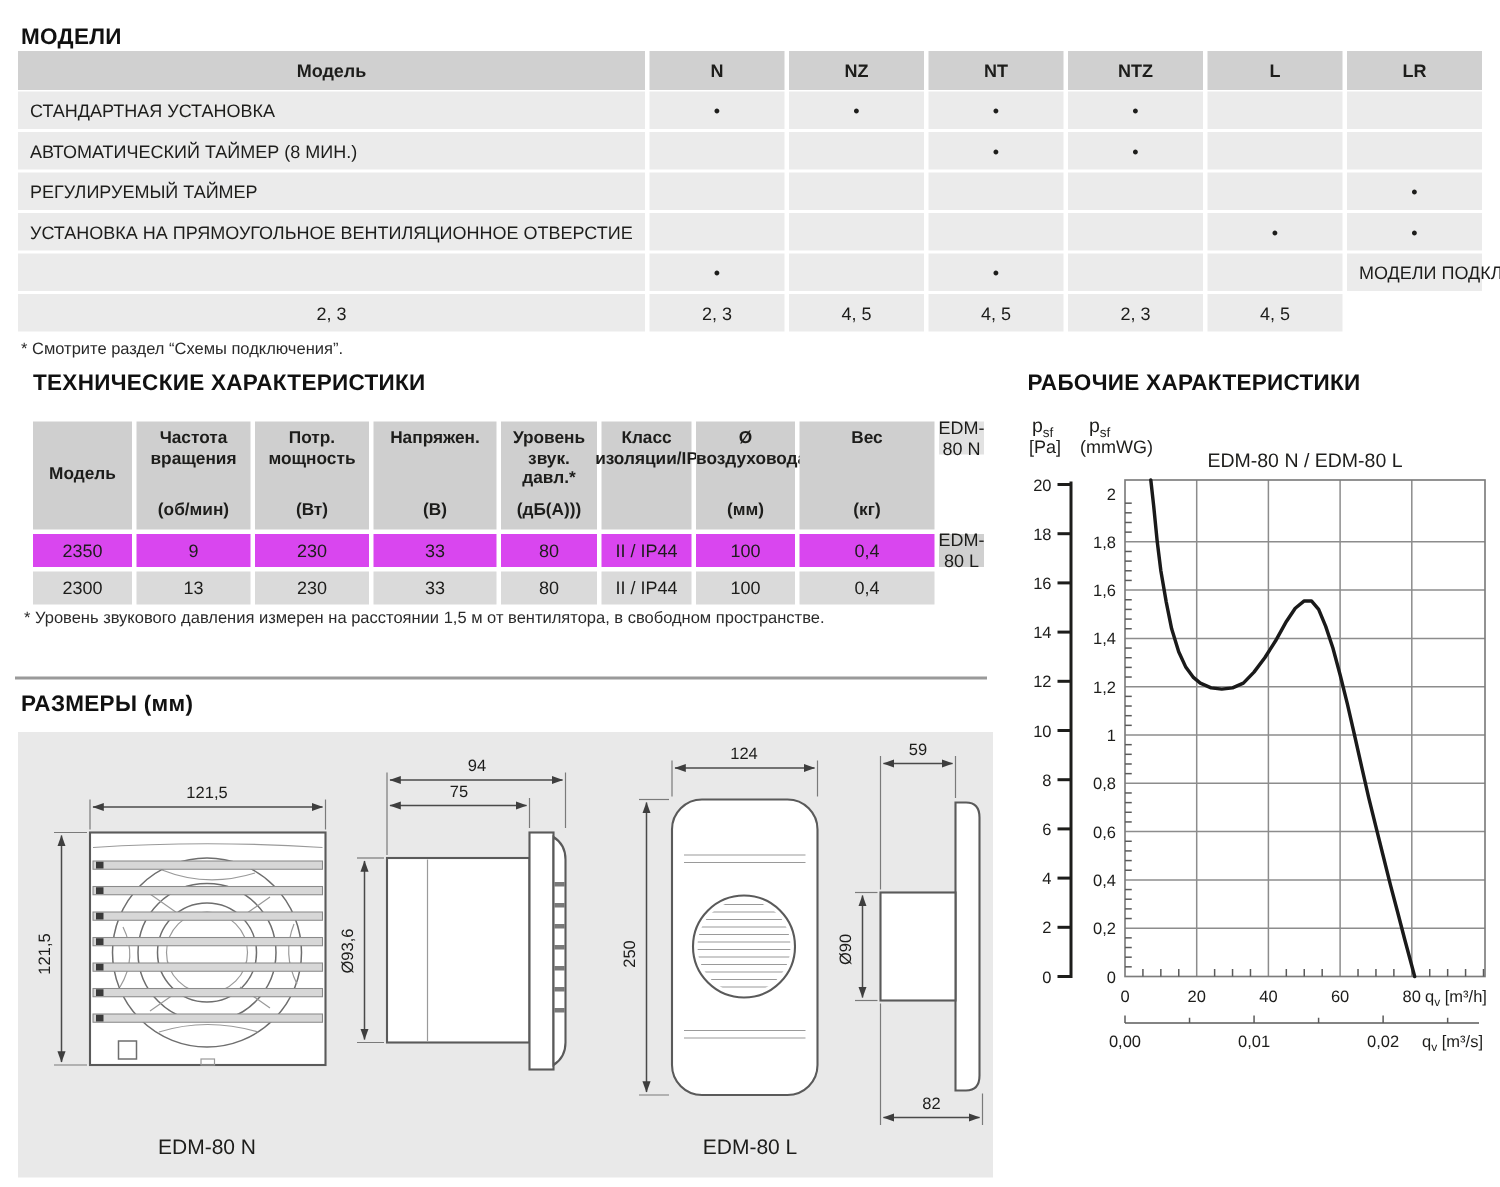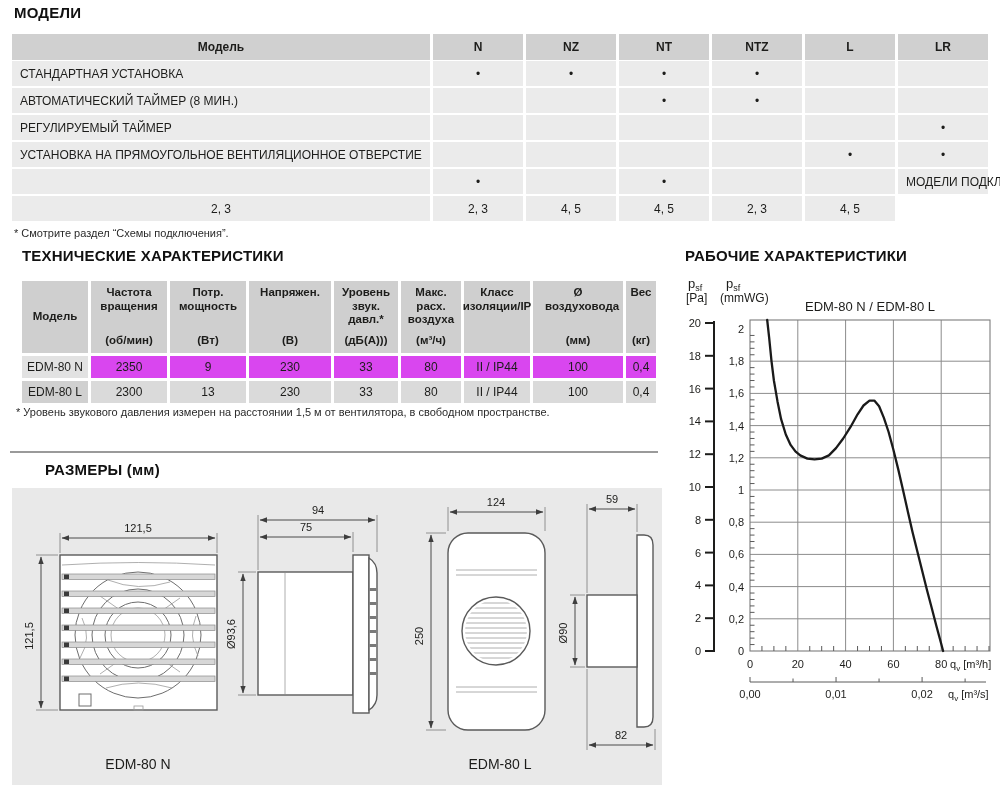--- a/index.html
+++ b/index.html
@@ -73,21 +73,21 @@
   .axis-head { font-size:12px; }
   .chart-title { font-size:13px; }
   #chart-grid line { stroke:#8c8c8c; stroke-width:1; }
   #chart-mticks line { stroke:#5a5a5a; stroke-width:1; }
   #chart-pa line { stroke:#1d1d1b; stroke-width:2; }
   #chart-x2 line { stroke:#5a5a5a; stroke-width:1; }
 </style>
 </head>
 <body>
 
-<div class="abs h1" style="left:14px; top:4px;">МОДЕЛИ</div>
+<div class="abs h1" style="left:14px; top:16px;">МОДЕЛИ</div>
 
 <div class="abs models-grid" style="left:12px; top:34px;">
   <div class="hcell">Модель</div>
   <div class="hcell">N</div>
   <div class="hcell">NZ</div>
   <div class="hcell">NT</div>
   <div class="hcell">NTZ</div>
   <div class="hcell">L</div>
   <div class="hcell">LR</div>
 
@@ -155,24 +155,20 @@
       <div>Потр. мощность</div>
       <div>(Вт)</div>
     </div>
   <div class="thcell">
       <div>Напряжен.</div>
       <div>(В)</div>
     </div>
   <div class="thcell">
       <div>Уровень звук. давл.*</div>
       <div>(дБ(А)))</div>
-    </div>
-  <div class="thcell">
-      <div>Макс. расх. воздуха</div>
-      <div>(м³/ч)</div>
     </div>
   <div class="thcell">
       <div>Класс изоляции/IP</div>
       <div></div>
     </div>
   <div class="thcell">
       <div style="max-width:66px;">Ø воздуховода</div>
       <div>(мм)</div>
     </div>
   <div class="thcell">
@@ -201,21 +197,21 @@
     <div class="tdcell">II / IP44</div>
     <div class="tdcell">100</div>
     <div class="tdcell">0,4</div>
   </div>
 </div>
 
 <div class="abs footnote" style="left:16px; top:406px;">* Уровень звукового давления измерен на расстоянии 1,5 м от вентилятора, в свободном пространстве.</div>
 
 <div class="abs sep-line" style="left:10px; top:451px; width:648px;"></div>
 
-<div class="abs h1" style="left:14px; top:461px;margin-left:31px;">РАЗМЕРЫ (мм)</div>
+<div class="abs h1" style="left:14px; top:461px;">РАЗМЕРЫ (мм)</div>
 
 <div class="abs dims-panel" style="left:12px; top:488px; width:650px; height:297px;">
 <svg width="650" height="297" viewBox="0 0 650 297">
   <defs>
     <marker id="da" viewBox="0 0 10 10" refX="9" refY="5" markerWidth="8" markerHeight="8" orient="auto-start-reverse">
       <path d="M0,1.6 L9.5,5 L0,8.4 Z" fill="#3e3e3e"></path>
     </marker>
     <clipPath id="clip-n-front">
           <rect x="50" y="69" width="153" height="151"></rect>
         </clipPath>

